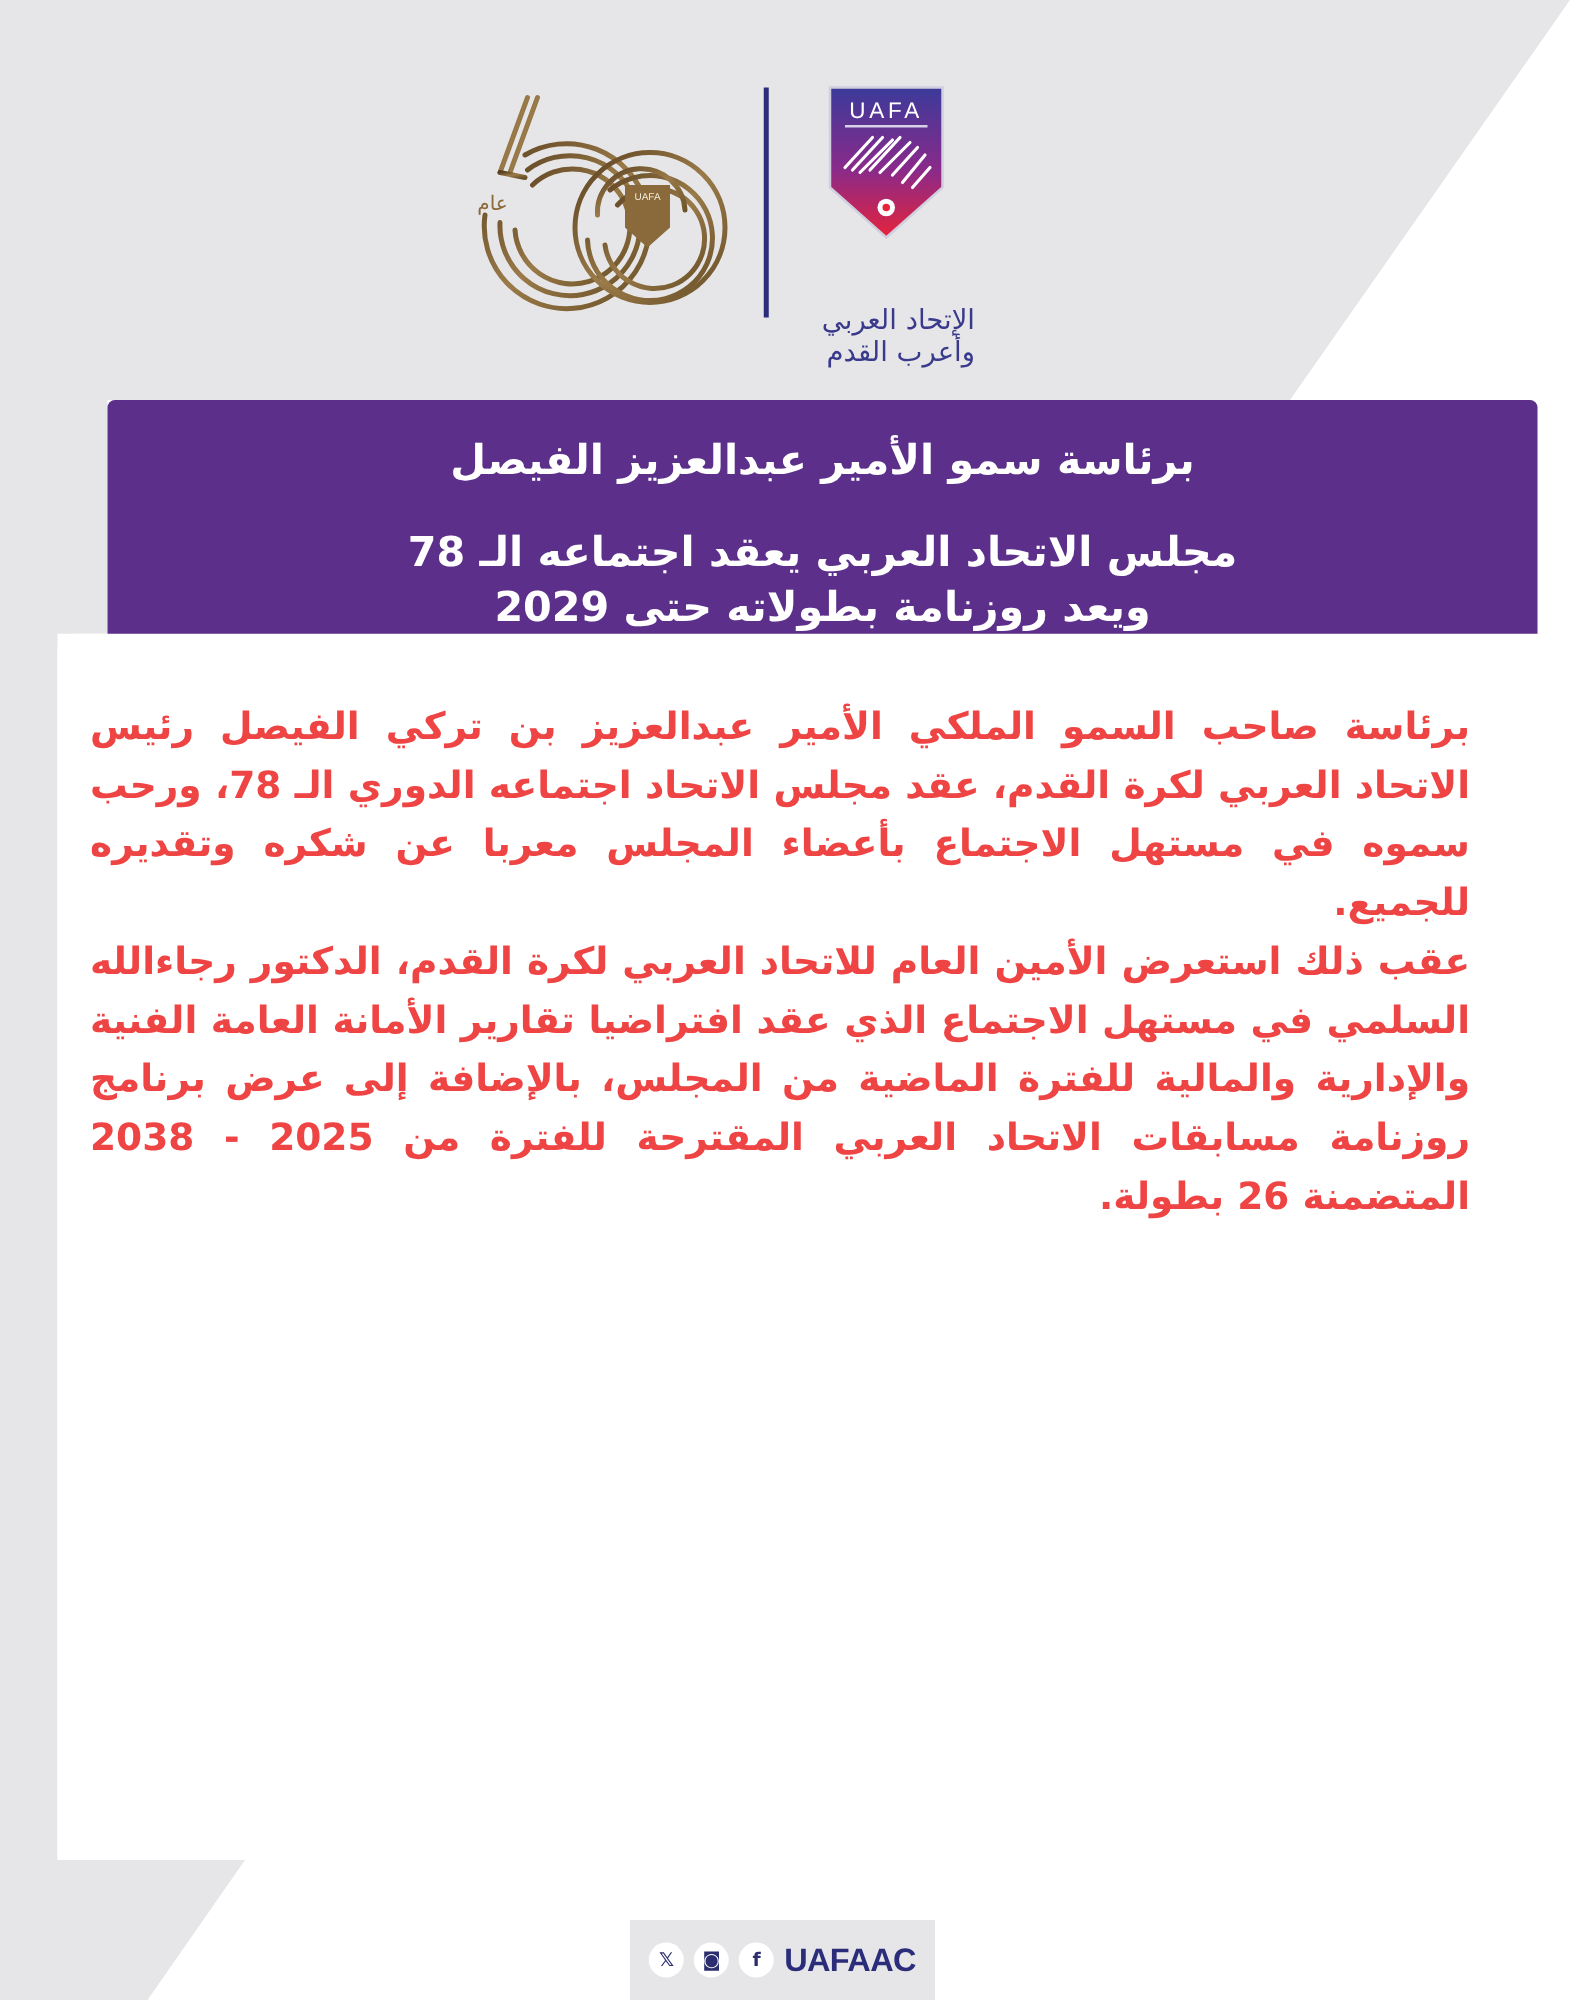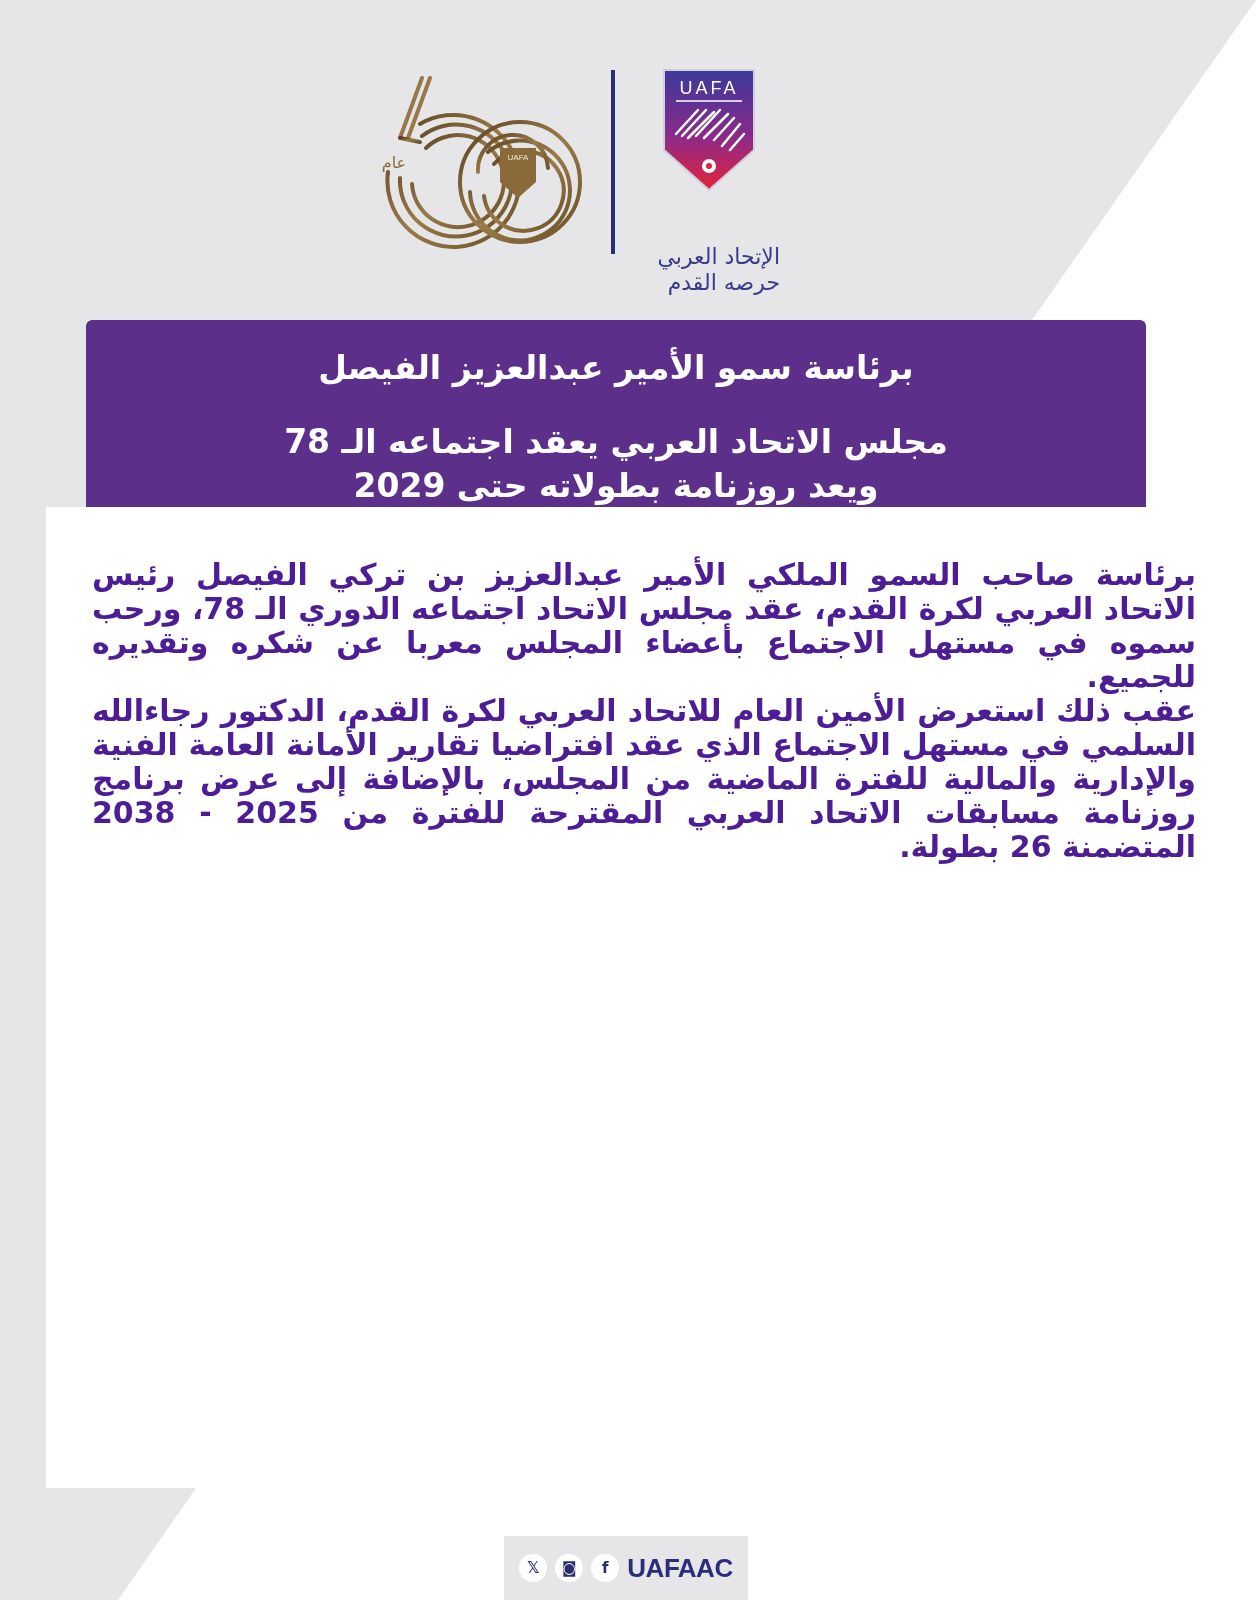--- a/index.html
+++ b/index.html
@@ -15,42 +15,41 @@
     .divider-line {
       position: absolute; left: 611px; top: 70px; width: 4px; height: 184px; background: #2b2d7a;
     }
     .logo50 { position: absolute; left: 360px; top: 72px; width: 230px; height: 180px; }
     .uafa-shield { position: absolute; left: 662px; top: 68px; width: 94px; height: 124px; }
     .uafa-text {
       position: absolute; left: 620px; top: 198px; width: 160px; direction: rtl; text-align: right;
       color: #3a3a8c; font-size: 22px; line-height: 26px; font-family: "DejaVu Sans", sans-serif; margin-top: 46px;
     }
     .headline-box {
-      position: absolute; left: 86px; top: 320px; width: 1060px; height: 218px;
+      position: absolute; left: 86px; top: 320px; width: 1144px; height: 218px;
       background: #5b2f8a; border-radius: 6px 6px 0 0; color: #fff;
       direction: rtl; text-align: center;
     }
     .headline-1 {
       position: absolute; top: 28px; left: 0; right: 0;
       font-size: 33px; font-weight: bold; font-family: "DejaVu Sans", sans-serif;
     }
     .headline-2 {
       position: absolute; top: 100px; left: 0; right: 0;
       font-size: 33px; font-weight: bold; line-height: 44px; font-family: "DejaVu Sans", sans-serif;
     }
     .body-card {
       position: absolute; left: 46px; top: 507px; width: 1210px; height: 980px;
       background: #ffffff; border-radius: 14px 0 0 0;
     }
     .body-text {
       position: absolute; left: 72px; top: 558px; width: 1104px;
       direction: rtl; text-align: justify; text-align-last: right;
-      color: #4c1d95; font-size: 30px; line-height: 34px; font-weight: bold;
+      color: #ef4444; font-size: 30px; line-height: 47px; font-weight: bold;
       font-family: "DejaVu Sans", sans-serif;
-      margin-left: 20px;
     }
     .body-text p { margin: 0; }
     .footer {
       position: absolute; left: 504px; top: 1536px; width: 244px; height: 64px;
       background: #e6e6e8; display: flex; align-items: center; justify-content: center; gap: 8px;
     }
     .social {
       width: 28px; height: 28px; border-radius: 50%; background: #fff;
       display: flex; align-items: center; justify-content: center;
       font-size: 15px; font-weight: bold; color: #2b2d6e;
@@ -125,21 +124,21 @@
       <line x1="52" y1="72" x2="72" y2="50"></line>
       <line x1="60" y1="78" x2="78" y2="56"></line>
       <line x1="68" y1="82" x2="82" y2="66"></line>
     </g>
     <circle cx="47" cy="98" r="7" fill="#ffffff"></circle>
     <circle cx="47" cy="98" r="3" fill="#e5233b"></circle>
   </svg>
 
   <div class="uafa-text">
     <div>الإتحاد العربي</div>
-    <div>حرصه القدم</div>
+    <div>وأعرب القدم</div>
   </div>
 </div>
 
 <div class="headline-box">
   <div class="headline-1">برئاسة سمو الأمير عبدالعزيز الفيصل</div>
   <div class="headline-2">
     <div>مجلس الاتحاد العربي يعقد اجتماعه الـ 78</div>
     <div>ويعد روزنامة بطولاته حتى 2029</div>
   </div>
 </div>

